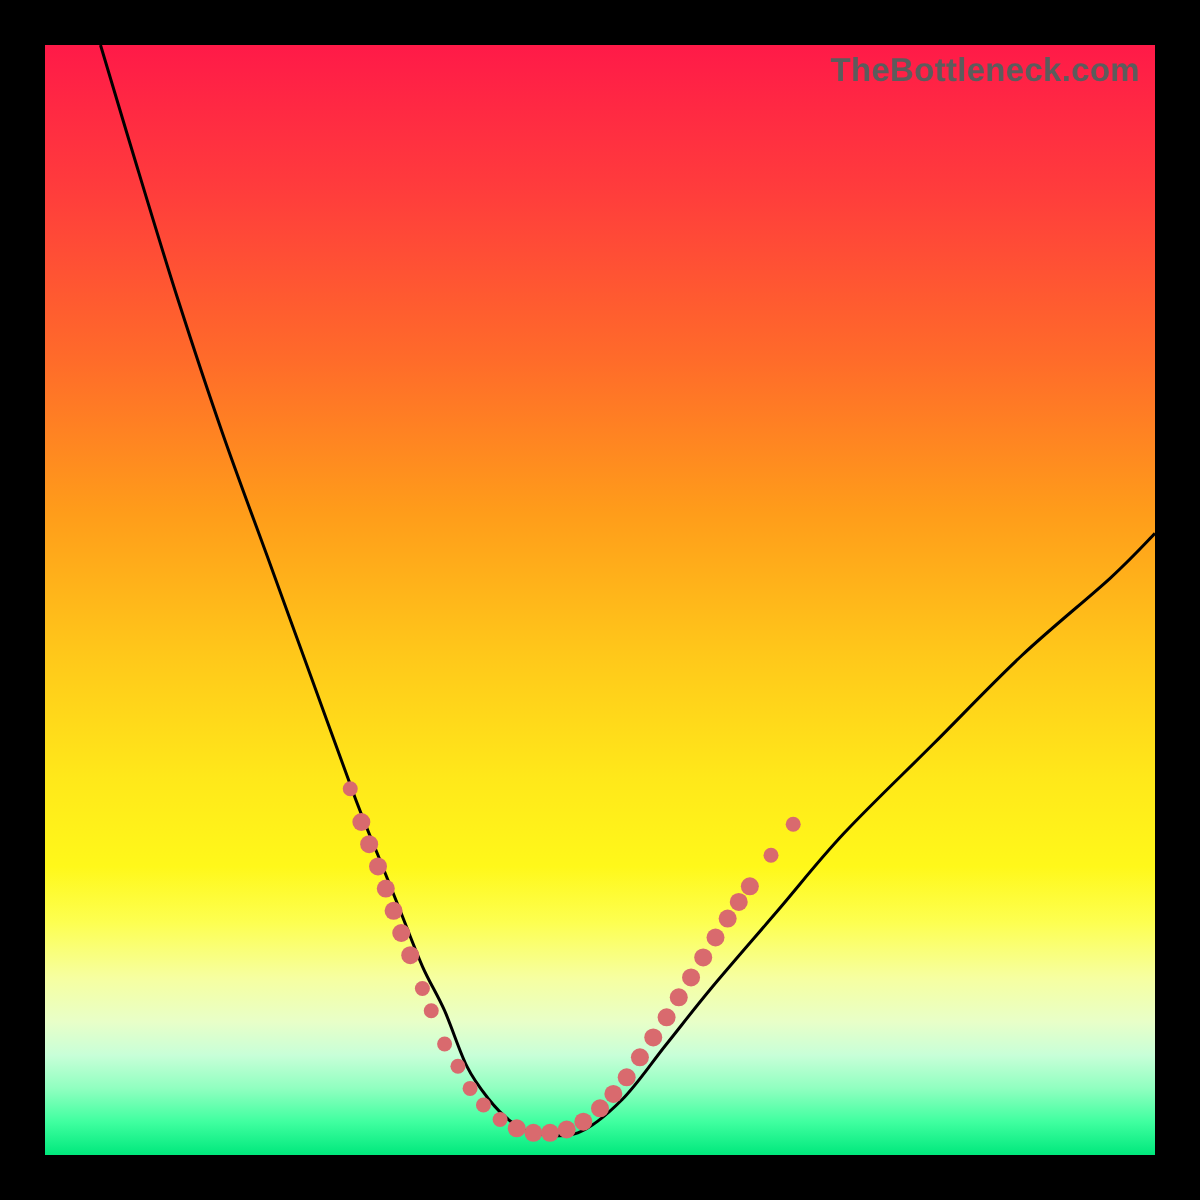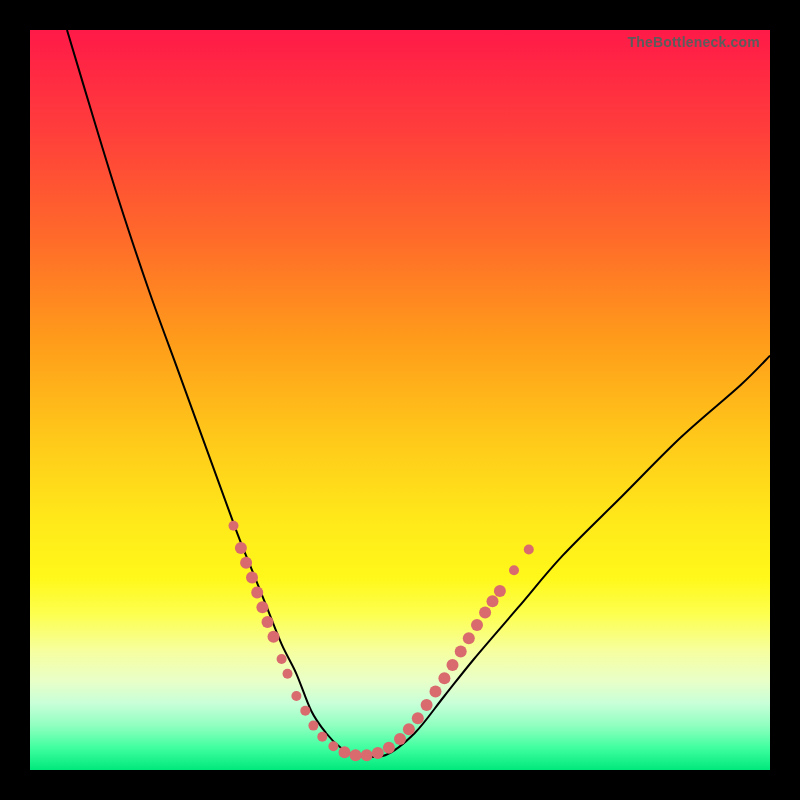--- a/index.html
+++ b/index.html
@@ -31,21 +31,21 @@
       #90ffc0 94%,
       #40ffa0 97%,
       #00e87c 100%
     );
   }
   .attribution {
     position: absolute;
     top: 4px;
     right: 10px;
     font-family: Arial, Helvetica, sans-serif;
-    font-size: 14px;
+    font-size: 22px;
     font-weight: bold;
     color: #5c5c5c;
     letter-spacing: 0.2px;
   }
   svg.curve {
     position: absolute;
     left: 0;
     top: 0;
     width: 740px;
     height: 740px;

